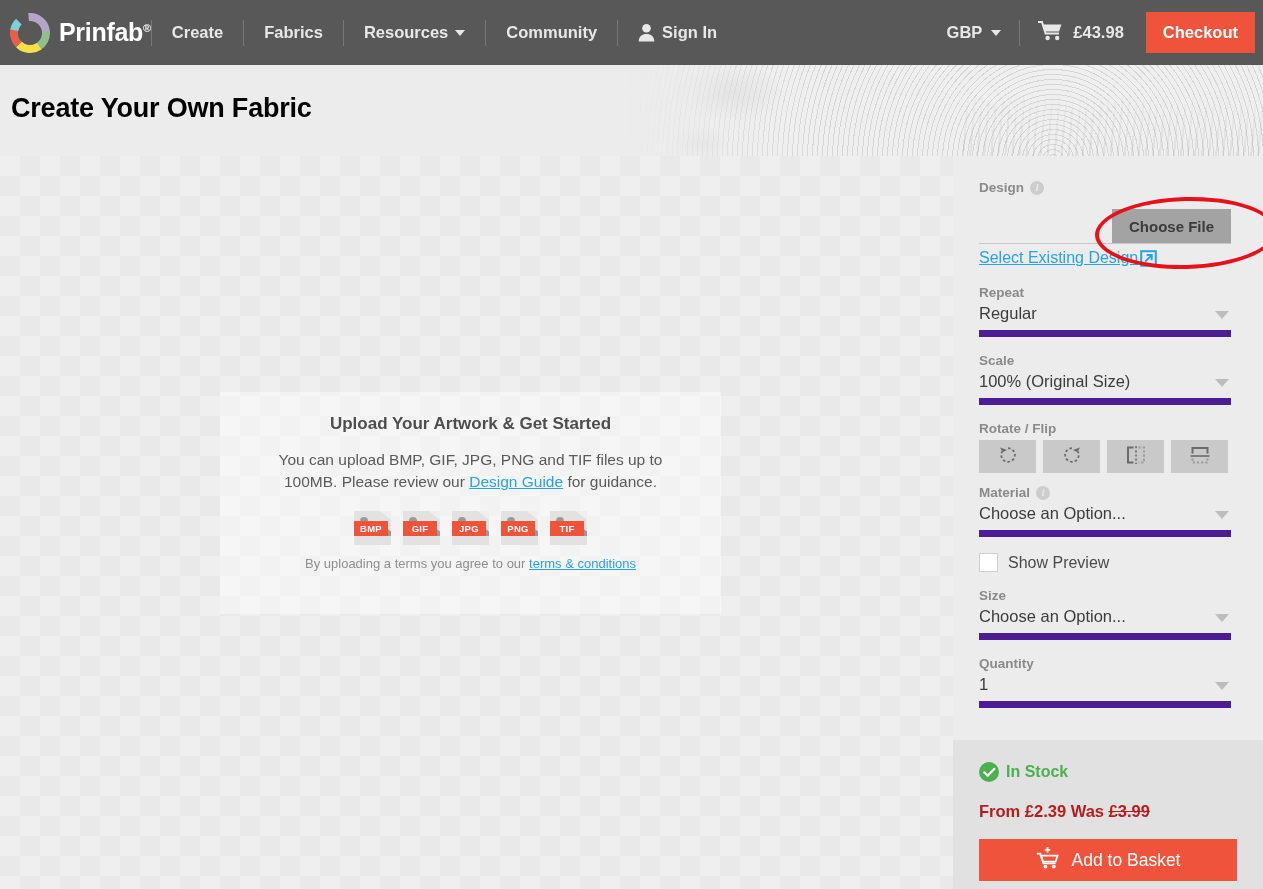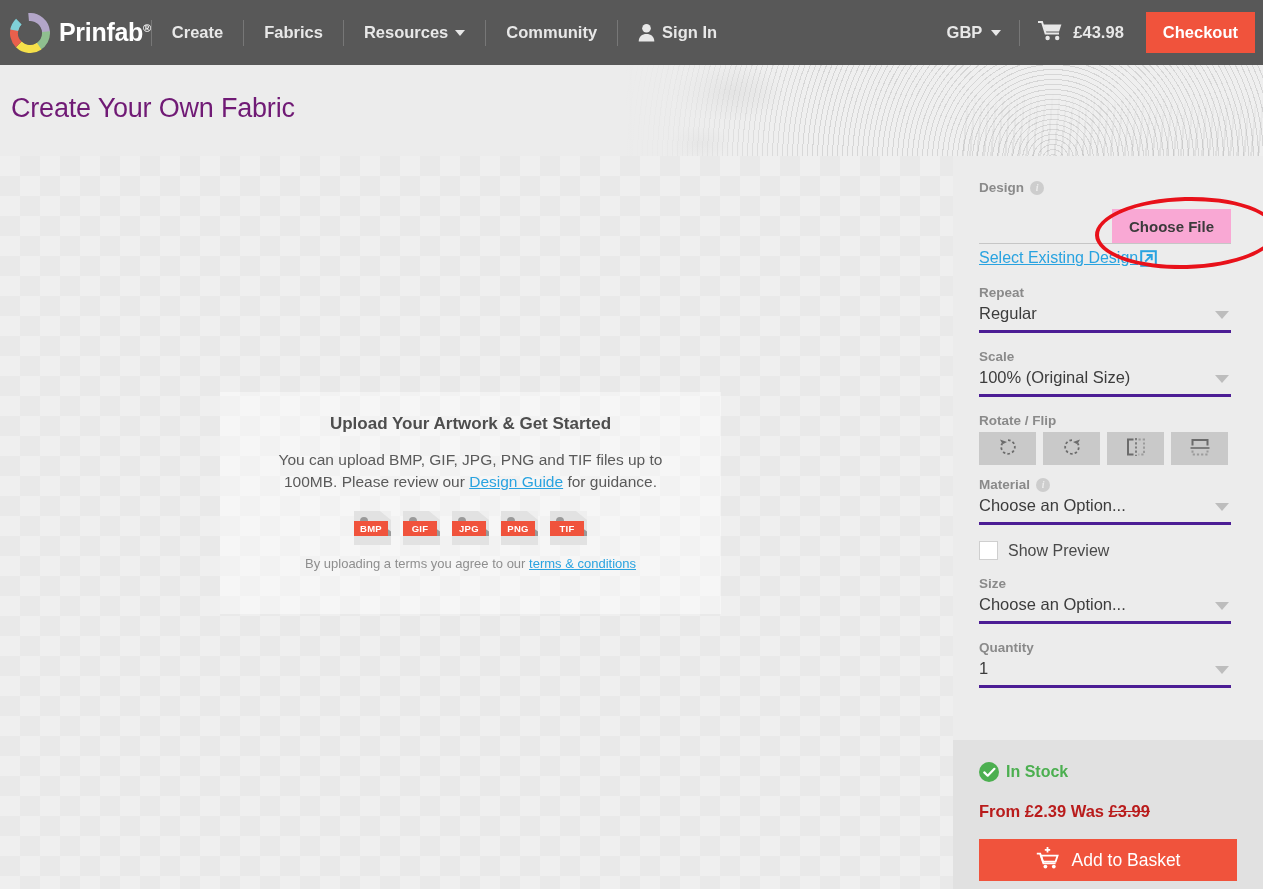--- a/index.html
+++ b/index.html
@@ -83,21 +83,21 @@
     -webkit-mask-image: linear-gradient(to bottom, rgba(0,0,0,0) 30%, rgba(0,0,0,1) 100%);
             mask-image: linear-gradient(to bottom, rgba(0,0,0,0) 30%, rgba(0,0,0,1) 100%);
   }
   .hero-fade {
     position:absolute; left:0; top:0; width:100%; height:100%;
     background: linear-gradient(to right, #ececec 0%, #ececec 38%, rgba(236,236,236,0) 58%);
     pointer-events:none;
   }
   .page-title {
     position: absolute; left: 11px; top: 28px;
-    font-size: 27px; color: #701a75; font-weight: normal;
+    font-size: 27px; color: #000000; font-weight: bold;
     letter-spacing: -0.2px; z-index: 3;
   }
 
   
   .body-row { display: flex; width: 100%; height: 733px; }
 
   .canvas {
     width: 953px; height: 733px; position: relative;
     background-color: #efefef;
     background-image:
@@ -167,21 +167,21 @@
   .info-i {
     width: 14px; height: 14px; border-radius: 50%; background: #cdcdcd;
     color: #ececec; font-size: 10px; font-weight: bold;
     display: inline-flex; align-items: center; justify-content: center;
     font-style: italic; font-family: "Liberation Serif", serif;
   }
 
   .design-row { position: relative; height: 50px; }
   .choose-file {
     position: absolute; right: 0; top: 11px;
-    background: #f9a8d4; border: none; color: #3b3b3b;
+    background: #a3a3a3; border: none; color: #3b3b3b;
     font-size: 15px; font-weight: bold; padding: 9px 17px;
     font-family: "Liberation Sans", sans-serif; cursor: pointer;
   }
   .design-underline {
     position: absolute; left: 0; bottom: 4px; width: 100%; height: 1px;
     background: #c6c6c6;
   }
   .red-ellipse {
     position: absolute; left: 116px; top: -1px;
     width: 182px; height: 72px; border: 4px solid #e8111a;
@@ -191,21 +191,21 @@
 
   .sel-existing {
     display: inline-flex; align-items: center; gap: 2px;
     color: #29a3e0; font-size: 16px; text-decoration: underline;
     margin-top: 1px; margin-bottom: 18px; cursor: pointer;
   }
   .ext-ico { display: inline-flex; }
 
   .field { margin-bottom: 16px; }
   .sel-line {
-    position: relative; border-bottom: 3px solid #4c1d95;
+    position: relative; border-bottom: 7px solid #4c1d95;
     padding: 1px 0 7px 0; display: flex; align-items: center; cursor: pointer;
   }
   .sel-val { font-size: 16.5px; color: #3c3c3c; }
   .sel-arrow {
     position: absolute; right: 2px; top: 8px;
     width: 0; height: 0; border-left: 7px solid transparent;
     border-right: 7px solid transparent; border-top: 8px solid #bdbdbd;
   }
 
   .rot-row { display: flex; gap: 7px; margin-top: 4px; margin-bottom: 12px; }

